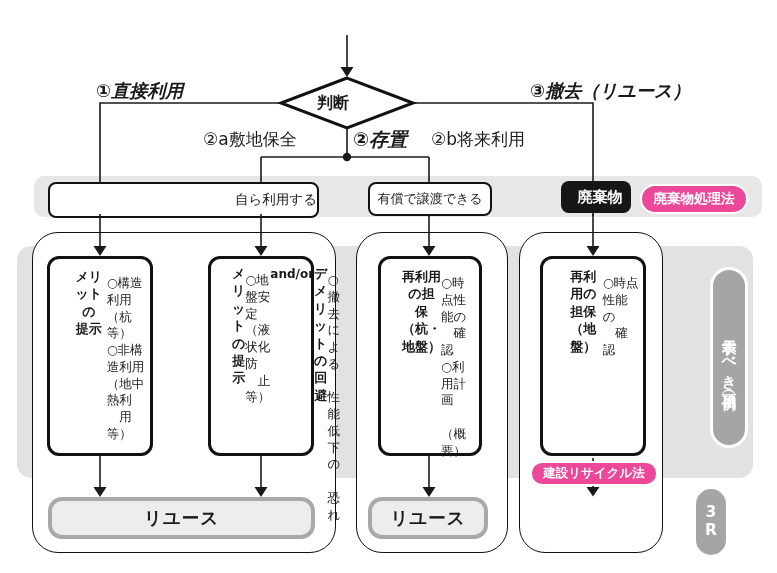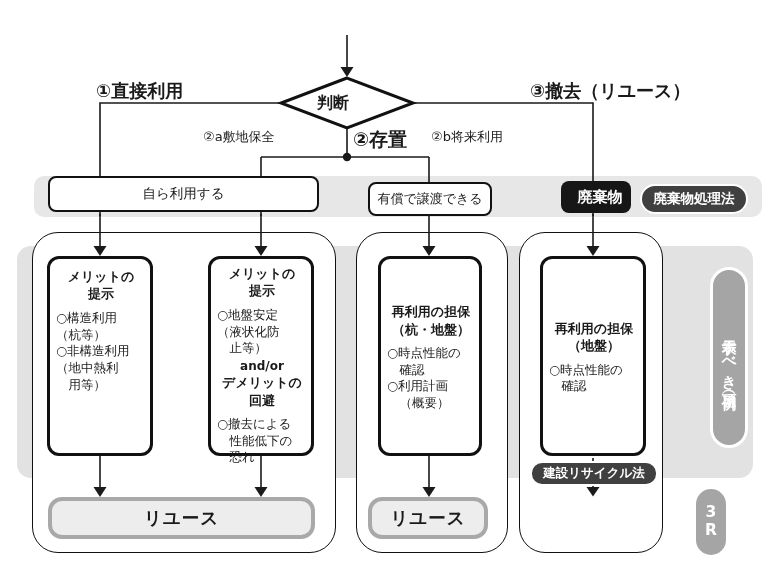--- a/index.html
+++ b/index.html
@@ -17,45 +17,45 @@
 
   
   .start-box{left:163px;top:4px;width:356px;height:31px;background:#fff;border:3px solid #111;
     border-radius:9px;display:flex;align-items:center;justify-content:center;
     font-weight:bold;font-size:16.5px;letter-spacing:.5px;}
 
   .decision-label{left:317px;top:93px;width:60px;text-align:left;font-weight:bold;font-size:16px;}
 
   
   .lbl{white-space:nowrap;}
-  .lbl-big{font-weight:bold;font-size:18px;}
-  .lbl-small{font-size:13px;}
+  .lbl-big{font-weight:bold;font-size:18px;font-style:italic;}
+  .lbl-small{font-size:17px;}
   .b1{left:96px;top:79px;}
   .b3{left:530px;top:79px;}
   .b2{left:353px;top:127px;font-size:19px;}
   .b2a{left:203px;top:128px;}
   .b2b{left:431px;top:128px;}
 
   
   .node{display:flex;align-items:center;justify-content:center;background:#fff;}
-  .self-use{left:48px;top:176px;width:267px;height:32px;border:2.5px solid #111;border-radius:8px;font-size:13.5px;}
+  .self-use{left:48px;top:182px;width:267px;height:32px;border:2.5px solid #111;border-radius:8px;font-size:13.5px;justify-content:flex-end;}
   .transfer{left:368px;top:182px;width:120px;height:30px;border:2.5px solid #111;border-radius:8px;font-size:13px;}
   .waste{left:561px;top:181px;width:62px;height:32px;background:#161616;color:#fff;font-weight:bold;font-size:15px;border-radius:8px;padding-left:8px;}
-  .pill{display:flex;align-items:center;justify-content:center;background:#404040;color:#fff;font-weight:bold;border:2px solid #fff;}
+  .pill{display:flex;align-items:center;justify-content:center;background:#ec4899;color:#fff;font-weight:bold;border:2px solid #fff;}
   .waste-law{left:640px;top:184px;width:104px;height:26px;border-radius:15px;font-size:13.5px;}
 
   
   .container{background:#fff;border:1.6px solid #111;border-radius:26px;}
   .c1{left:32px;top:232px;width:302px;height:319px;}
   .c2{left:356px;top:232px;width:150px;height:319px;}
   .c3{left:519px;top:232px;width:142px;height:319px;}
 
   
   .col-box{background:#fff;border:3px solid #111;border-radius:12px;top:256px;height:200px;
-    display:flex;flex-direction:column;box-sizing:border-box;padding:9px 4px 6px 6px;
+    display:flex;flex-direction:row;box-sizing:border-box;padding:9px 4px 6px 21px;
     font-size:12.5px;line-height:1.34;}
   .cb1{left:47px;width:106px;}
   .cb2{left:208px;width:106px;padding-top:6px;}
   .cb3{left:378px;width:104px;justify-content:center;}
   .cb4{left:540px;width:106px;justify-content:center;}
   .col-title{font-weight:bold;font-size:13px;text-align:center;white-space:pre-line;}
   .col-body{white-space:pre-line;margin-top:7px;}
   .col-conn{text-align:center;font-weight:bold;font-size:12px;margin-top:1px;}
 
   

